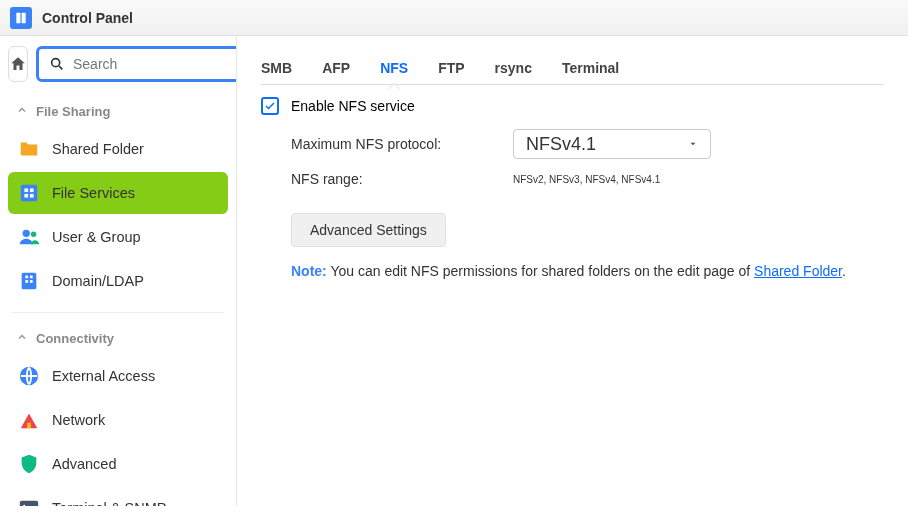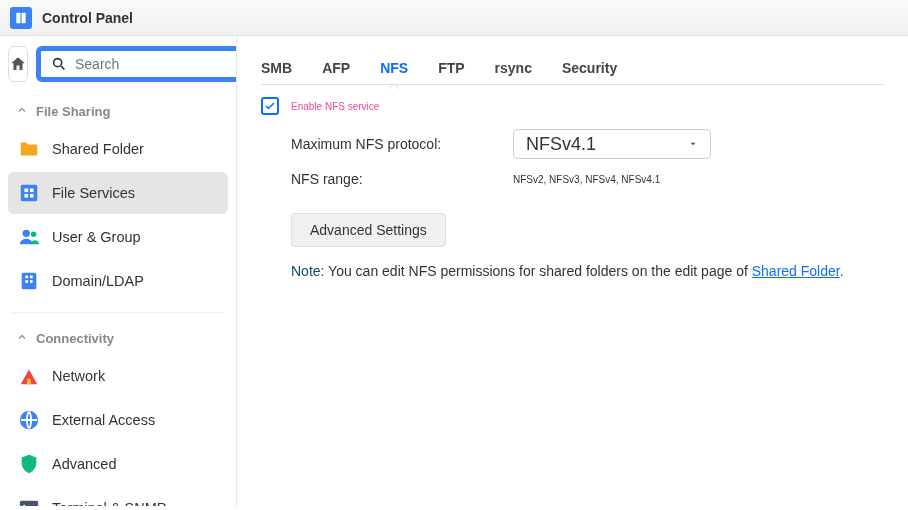--- a/index.html
+++ b/index.html
@@ -5,47 +5,47 @@
     * { box-sizing: border-box; margin: 0; padding: 0; font-family: -apple-system, BlinkMacSystemFont, "Segoe UI", Helvetica, Arial, sans-serif; }
     body { width: 908px; height: 510px; background: #fff; overflow: hidden; }
     .header { height: 36px; background: linear-gradient(to bottom, #fafafa, #f0f0f0); display: flex; align-items: center; padding: 0 10px; border-bottom: 1px solid #e0e0e0; }
     .header-icon { width: 22px; height: 22px; background: #3b82f6; border-radius: 3px; margin-right: 10px; display: flex; align-items: center; justify-content: center; }
     .header-icon svg { fill: #fff; }
     .header-title { font-weight: 700; color: #333; font-size: 14px; }
     .main { display: flex; height: 470px; }
     .sidebar { width: 237px; border-right: 1px solid #e8e8e8; padding: 10px 8px; overflow-y: auto; }
     .top-row { display: flex; gap: 8px; margin-bottom: 14px; }
     .home-btn { width: 40px; height: 36px; border: 1px solid #ddd; border-radius: 6px; display: flex; align-items: center; justify-content: center; background: #fff; cursor: pointer; }
-    .search-box { flex: 1; height: 36px; border: 5px solid #3b82f6; border-radius: 6px; display: flex; align-items: center; padding: 0 10px; background: #fff; }
+    .search-box { flex: 1; height: 36px; border: 3px solid #3b82f6; border-radius: 6px; display: flex; align-items: center; padding: 0 10px; background: #fff; }
     .search-box input { border: none; outline: none; flex: 1; font-size: 14px; color: #888; margin-left: 8px; }
     .group-header { display: flex; align-items: center; padding: 6px 8px; cursor: pointer; margin-top: 4px; }
     .group-header .chev { color: #999; margin-right: 8px; }
     .group-title { color: #888; font-weight: 700; font-size: 13px; }
     .sidebar-item { display: flex; align-items: center; padding: 10px 10px; border-radius: 6px; cursor: pointer; margin: 2px 0; }
-    .sidebar-item.active { background: #e5e5e5; }
+    .sidebar-item.active { background: #84cc16; }
     .sidebar-item .icon { width: 22px; height: 22px; margin-right: 12px; display: flex; align-items: center; justify-content: center; }
     .sidebar-item .label { color: #333; font-size: 14.5px; font-weight: 500; }
     .divider { height: 1px; background: #eee; margin: 10px 4px; }
     .content { flex: 1; padding: 16px 24px; overflow-y: auto; }
     .tabs { display: flex; border-bottom: 1px solid #ddd; margin-bottom: 12px; }
     .tab { padding: 8px 0; margin-right: 30px; color: #444; font-weight: 700; font-size: 14px; cursor: pointer; position: relative; }
     .tab.active { color: #0d6efd; }
     .tab.active::after { content: ''; position: absolute; bottom: -6px; left: 50%; transform: translateX(-50%); width: 0; height: 0; border-left: 6px solid transparent; border-right: 6px solid transparent; border-bottom: 6px solid #fff; filter: drop-shadow(0 -1px 0 #ddd); }
     .check-row { display: flex; align-items: center; margin-bottom: 14px; }
     .checkbox { width: 18px; height: 18px; border: 2px solid #0d6efd; border-radius: 3px; margin-right: 12px; display: flex; align-items: center; justify-content: center; cursor: pointer; }
     .checkbox svg { stroke: #0d6efd; stroke-width: 3; fill: none; }
-    .check-label { color: #ec4899; font-size: 10px; }
+    .check-label { color: #000000; font-size: 14px; }
     .field-row { display: flex; align-items: center; margin-bottom: 12px; padding-left: 30px; }
     .field-label { width: 222px; color: #333; font-size: 14px; }
     .dropdown { width: 198px; height: 30px; border: 1px solid #ccc; border-radius: 4px; display: flex; align-items: center; justify-content: space-between; padding: 0 12px; cursor: pointer; background: #fff; }
     .dropdown-value { color: #333; font-size: 18px; }
     .static-value { color: #333; font-size: 10px; }
     .adv-btn { margin-left: 30px; margin-top: 14px; padding: 8px 18px; background: #f0f0f0; border: 1px solid #e0e0e0; border-radius: 4px; color: #333; font-size: 14px; cursor: pointer; }
     .note-row { margin-top: 16px; padding-left: 30px; font-size: 14px; color: #333; }
-    .note-label { color: #0c4a6e; font-weight: 400; text-align: right; }
+    .note-label { color: #3b82f6; font-weight: 700; text-align: right; }
     .link { color: #0d6efd; text-decoration: underline; cursor: pointer; }
   </style>
 </head>
 <body>
 
 <div class="header">
   <div class="header-icon">
     <svg width="14" height="14" viewBox="0 0 24 24">
         <rect x="4" y="3" width="7" height="18" rx="1"></rect>
         <rect x="13" y="3" width="7" height="18" rx="1"></rect>
@@ -126,35 +126,35 @@
 
     <div class="group-header">
       <span class="chev"><svg width="12" height="12" viewBox="0 0 24 24" fill="none" stroke="#999" stroke-width="3">
             <polyline points="6 15 12 9 18 15"></polyline>
           </svg></span>
       <span class="group-title">Connectivity</span>
     </div>
 
     <div class="sidebar-item">
       <span class="icon">
+          <svg width="22" height="22" viewBox="0 0 24 24" fill="none" stroke="#3b82f6" stroke-width="2">
+            <circle cx="12" cy="12" r="9" fill="#3b82f6"></circle>
+            <path d="M3 12h18M12 3c3 3 3 15 0 18M12 3c-3 3-3 15 0 18" stroke="#fff"></path>
+          </svg>
+        </span>
+      <span class="label">External Access</span>
+    </div>
+    <div class="sidebar-item">
+      <span class="icon">
           <svg width="22" height="22" viewBox="0 0 24 24">
             <path d="M3 21l9-16 9 16z" fill="#ef4444"></path>
             <rect x="10" y="15" width="4" height="6" fill="#fbbf24"></rect>
           </svg>
         </span>
       <span class="label">Network</span>
-    </div>
-    <div class="sidebar-item">
-      <span class="icon">
-          <svg width="22" height="22" viewBox="0 0 24 24" fill="none" stroke="#3b82f6" stroke-width="2">
-            <circle cx="12" cy="12" r="9" fill="#3b82f6"></circle>
-            <path d="M3 12h18M12 3c3 3 3 15 0 18M12 3c-3 3-3 15 0 18" stroke="#fff"></path>
-          </svg>
-        </span>
-      <span class="label">External Access</span>
     </div>
     <div class="sidebar-item">
       <span class="icon">
           <svg width="22" height="22" viewBox="0 0 24 24" fill="#10b981">
             <path d="M12 2l8 3v6c0 5-3.5 9.5-8 11-4.5-1.5-8-6-8-11V5l8-3z"></path>
           </svg>
         </span>
       <span class="label">Advanced</span>
     </div>
     <div class="sidebar-item">
@@ -169,21 +169,21 @@
 
   </div>
 
   <div class="content">
     <div class="tabs">
       <div class="tab">SMB</div>
       <div class="tab">AFP</div>
       <div class="tab active">NFS</div>
       <div class="tab">FTP</div>
       <div class="tab">rsync</div>
-      <div class="tab">Security</div>
+      <div class="tab">Terminal</div>
     </div>
 
     <div class="check-row">
       <div class="checkbox">
         <svg width="12" height="12" viewBox="0 0 24 24">
             <polyline points="4 12 9 17 20 6"></polyline>
           </svg>
       </div>
       <span class="check-label">Enable NFS service</span>
     </div>

